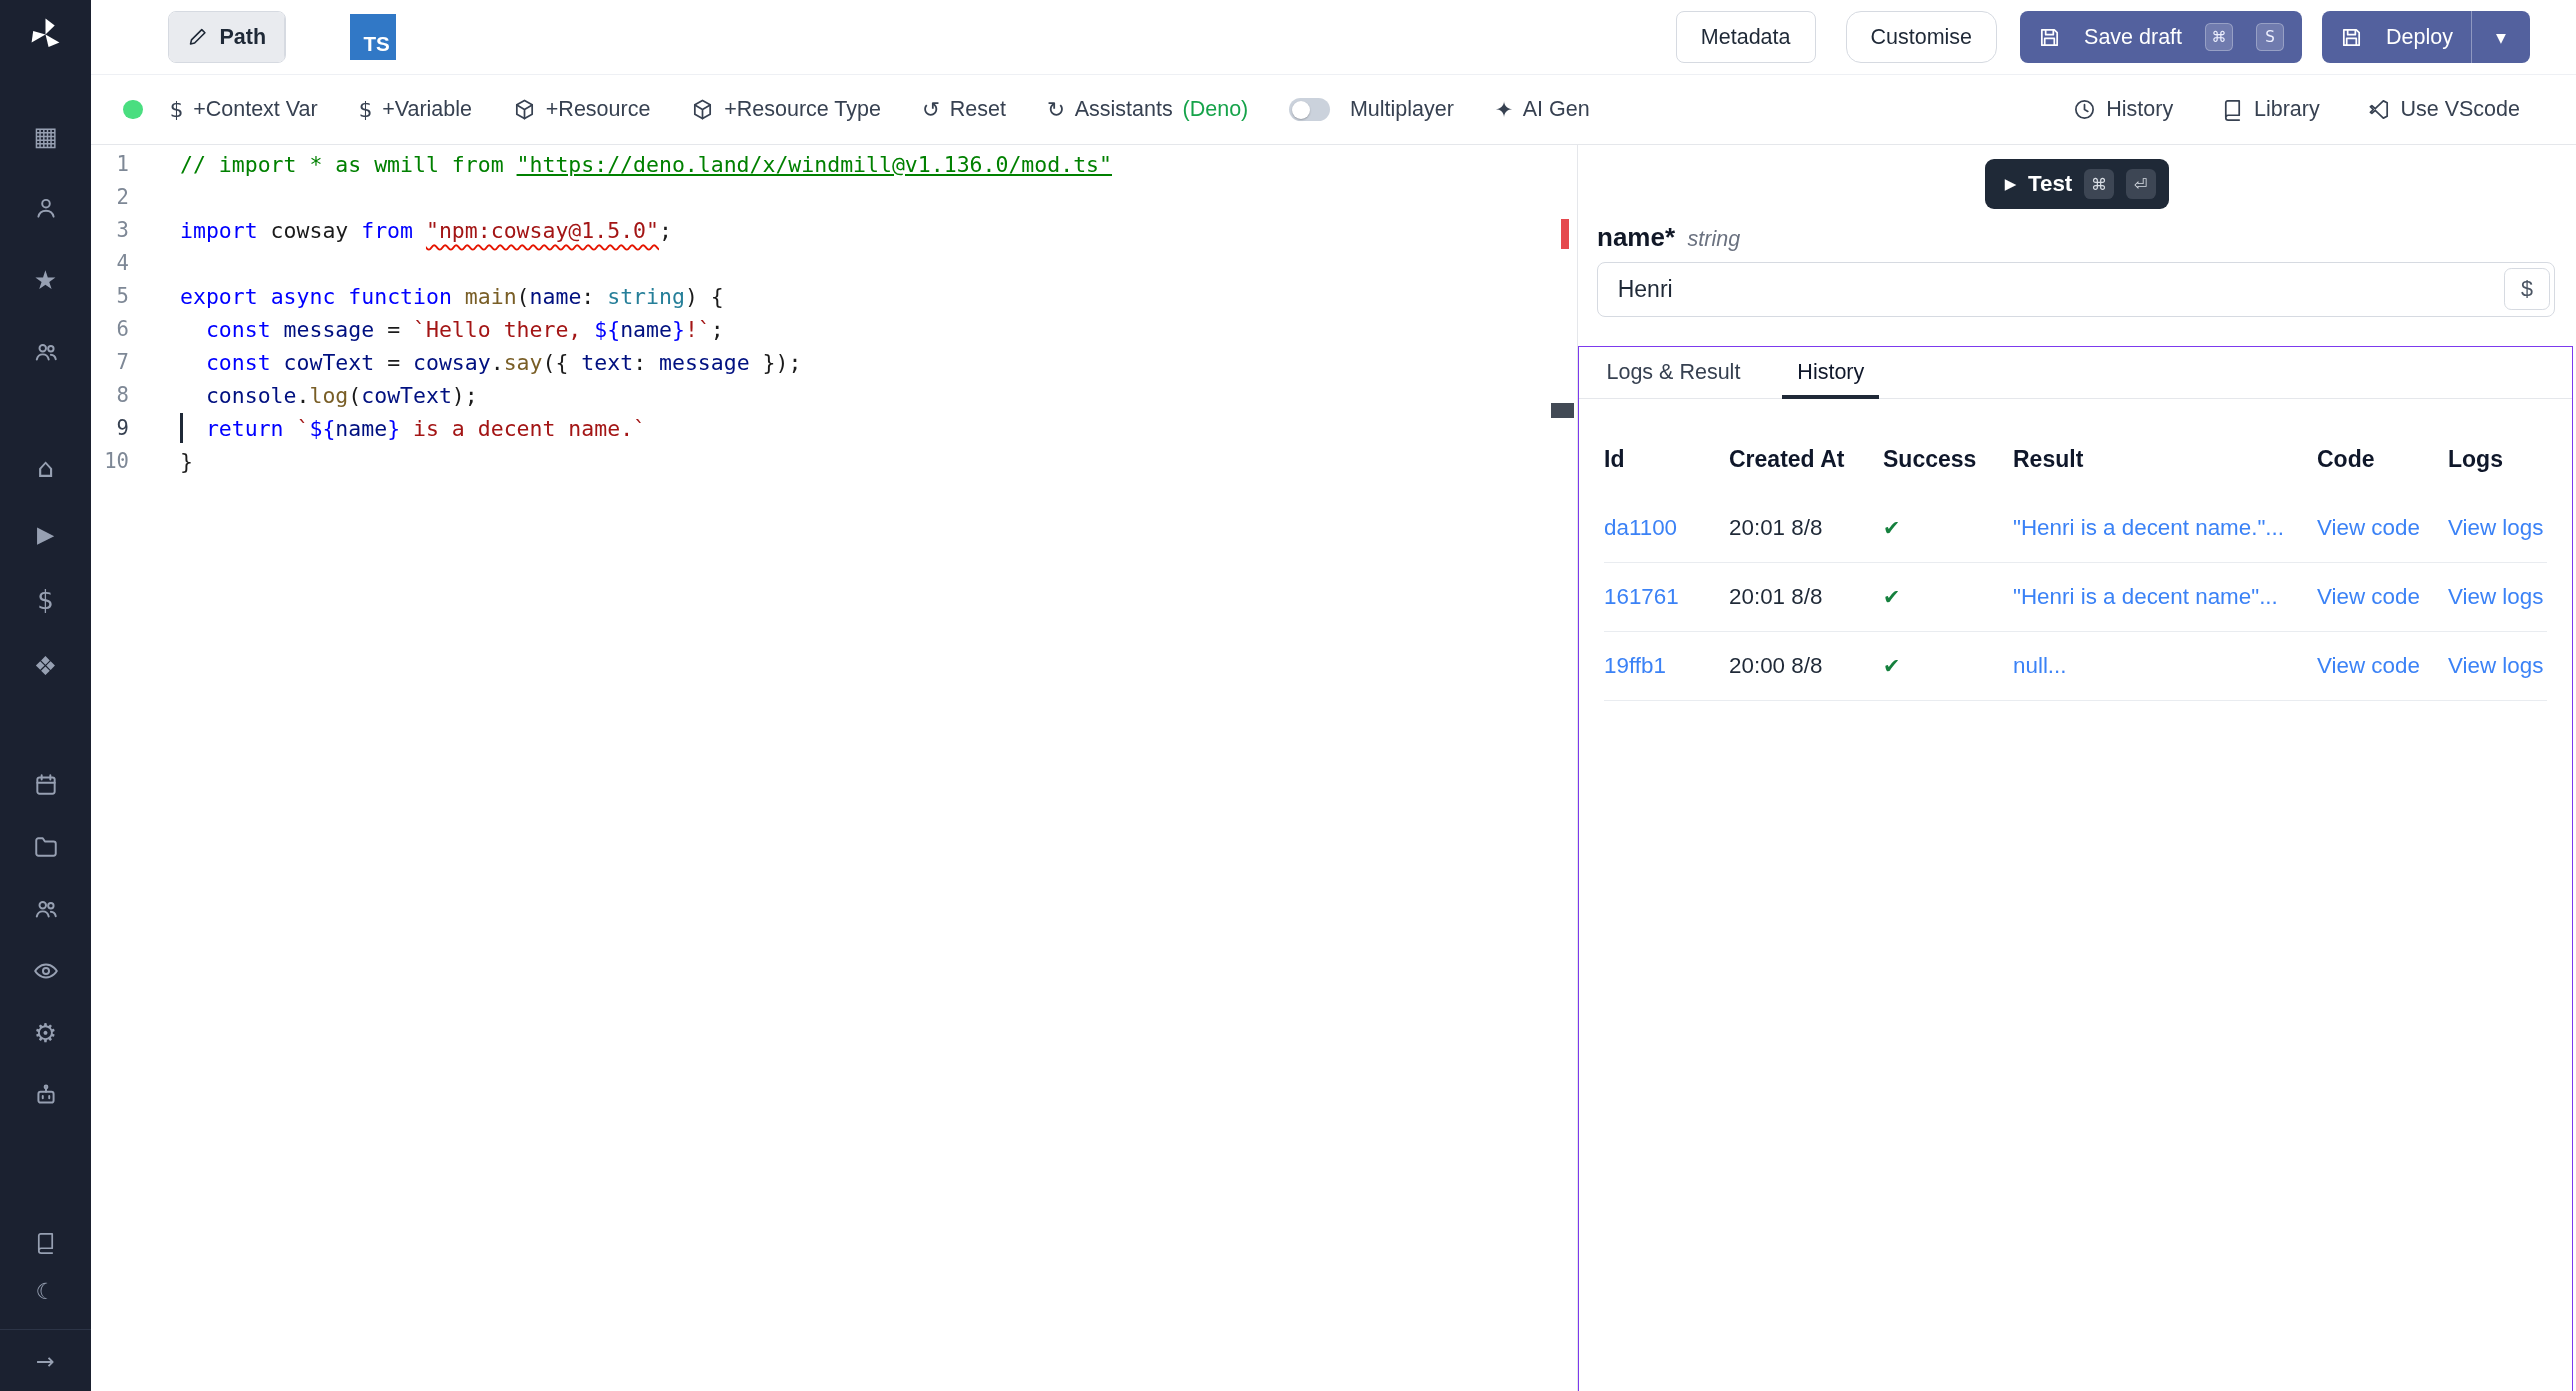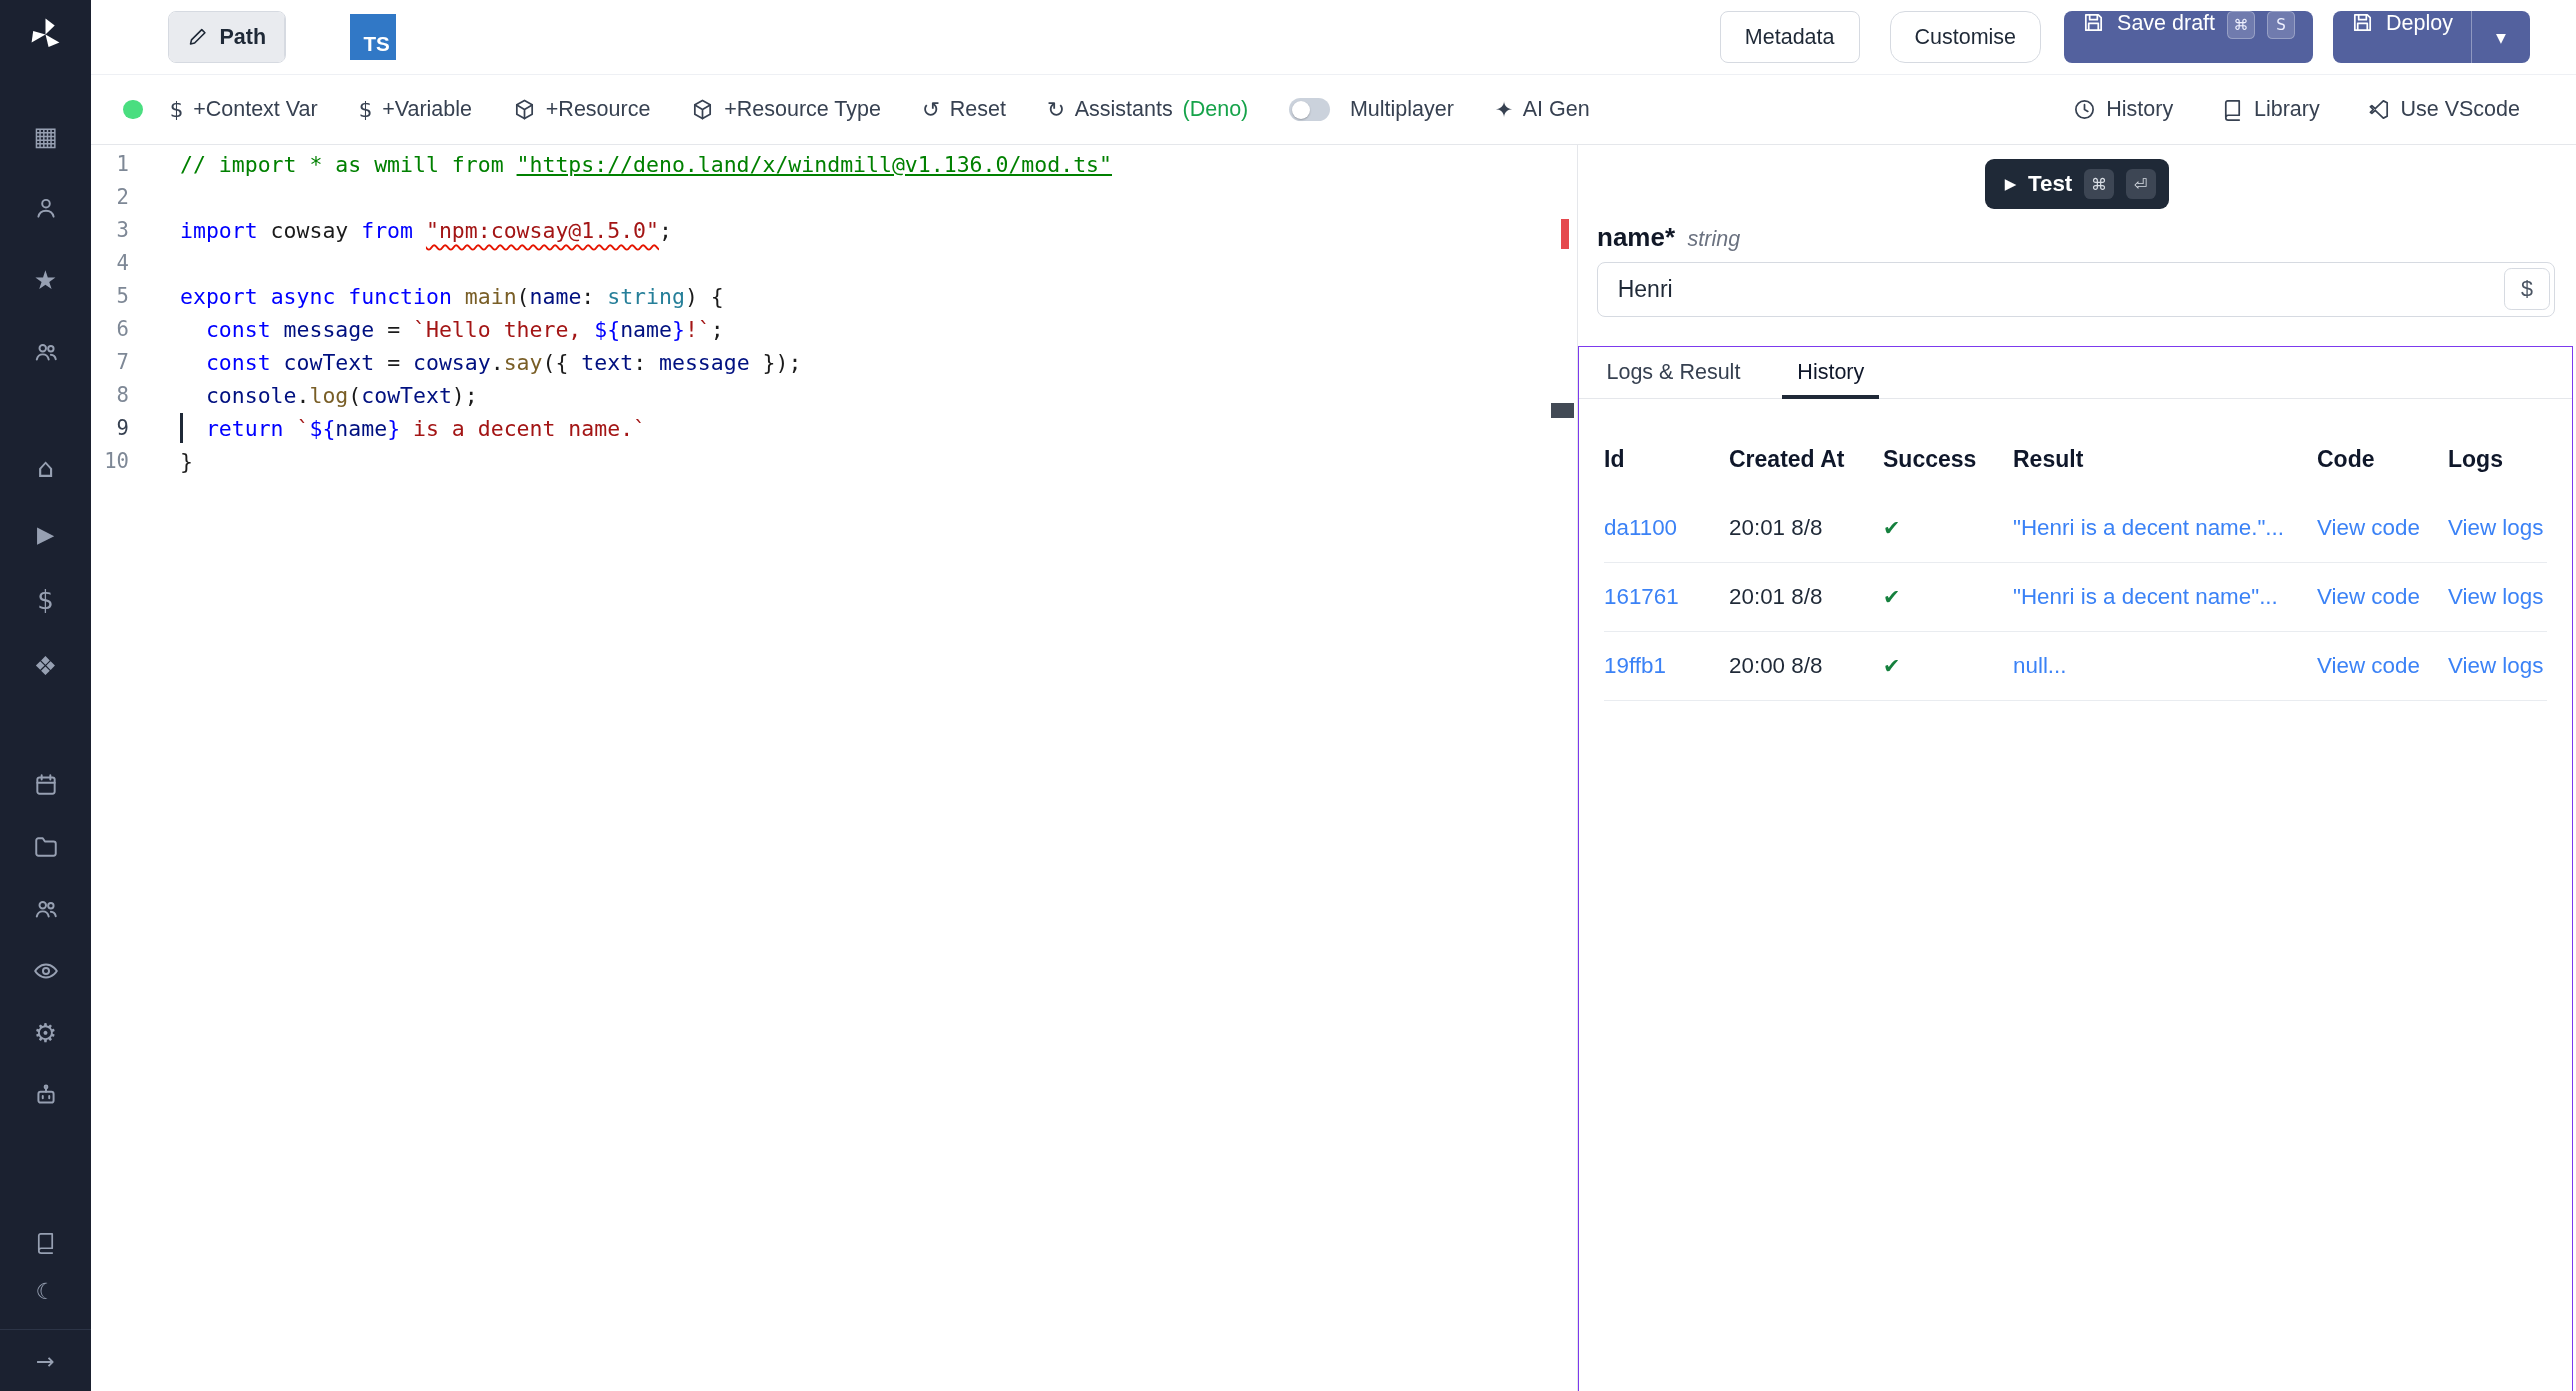--- a/index.html
+++ b/index.html
@@ -30,21 +30,21 @@
 
 .topbar{height:75px;flex-shrink:0;display:flex;align-items:center;background:#fff;border-bottom:0.9px solid #eef0f4;padding:0 46px 0 14.3px;}
 .script-name{width:798px;height:52px;border:1.8px solid #d6dae1;border-radius:8px;padding:0 19.7px;font-size:24px;font-weight:700;color:#111827;font-family:inherit;outline:none;}
 .path-group{display:flex;align-items:stretch;height:52px;margin-left:63px;border:1.8px solid #d6dae1;border-radius:8px;overflow:hidden;}
 .path-label{display:flex;align-items:center;gap:10.7px;padding:0 18px;background:#e9ebef;color:#1f2937;font-weight:600;font-size:21.5px;border-right:0.9px solid #d6dae1;cursor:pointer;}
 .path-value{width:304px;display:flex;align-items:center;padding:0 14.3px;font-family:"DejaVu Sans Mono","Liberation Mono",monospace;font-size:19.7px;color:#374151;white-space:nowrap;overflow:hidden;background:#fff;}
 .ts-badge{margin-left:64px;width:46px;height:46px;border-radius:0;background:#3178c6;color:#fff;font-weight:700;font-size:20.6px;display:flex;align-items:flex-end;justify-content:flex-end;padding:0 6.3px 4.5px 0;}
 .btn-light{height:52px;display:flex;align-items:center;padding:0 24px;background:#fff;border:1.8px solid #d6dae1;border-radius:8px;font-size:21.5px;font-weight:500;color:#1f2937;cursor:pointer;white-space:nowrap;}
 .ml-auto{margin-left:auto;}
 .ml-22{margin-left:30px;border-radius:15px;}
-.btn-primary{height:52px;display:flex;gap:12px;background:#53619e;border-radius:8px;color:#fff;font-size:21.5px;font-weight:500;padding:0 18px;cursor:pointer;white-space:nowrap;}
+.btn-primary{height:52px;display:flex;align-items:center;gap:23px;background:#53619e;border-radius:8px;color:#fff;font-size:21.5px;font-weight:500;padding:0 18px;cursor:pointer;white-space:nowrap;}
 .save-draft{margin-left:23px;}
 .kchip{display:flex;align-items:center;justify-content:center;border-radius:5.4px;font-family:"DejaVu Sans",sans-serif;}
 .kchip.on-primary{min-width:28px;height:28px;background:rgba(255,255,255,.17);border:0.9px solid rgba(255,255,255,.28);font-size:15px;color:#eef0ff;padding:0 4.5px;}
 .deploy-group{display:flex;margin-left:20px;}
 .deploy-main{border-radius:8px 0 0 8px;}
 .deploy-caret{width:59px;background:#53619e;border-left:0.9px solid rgba(255,255,255,.35);border-radius:0 8px 8px 0;display:flex;align-items:center;justify-content:center;color:#fff;font-size:19.7px;cursor:pointer;}
 
 
 .toolbar{height:70px;flex-shrink:0;display:flex;align-items:center;border-bottom:0.9px solid #e5e7eb;padding:0 56px 0 32px;background:#fff;}
 .status-dot{width:19.7px;height:19.7px;border-radius:50%;background:#4ade80;margin-right:27px;flex-shrink:0;}

